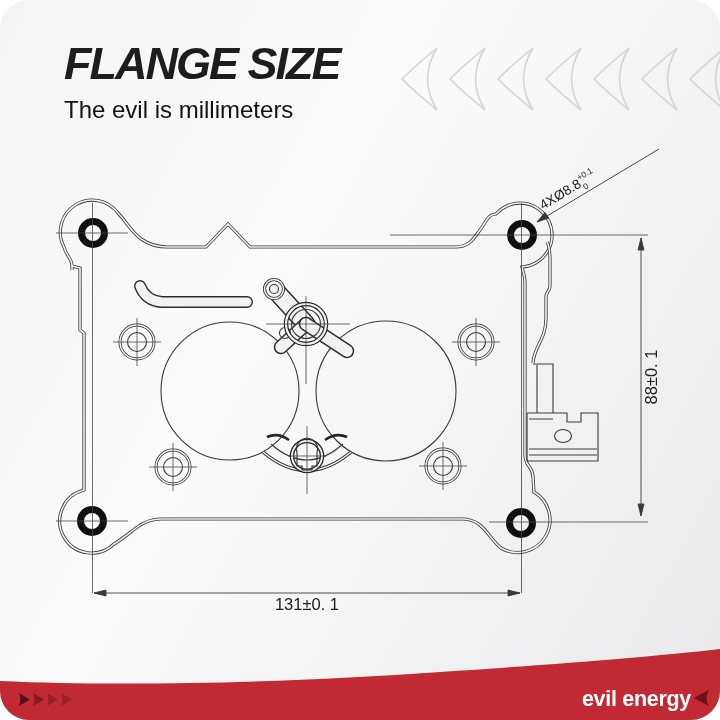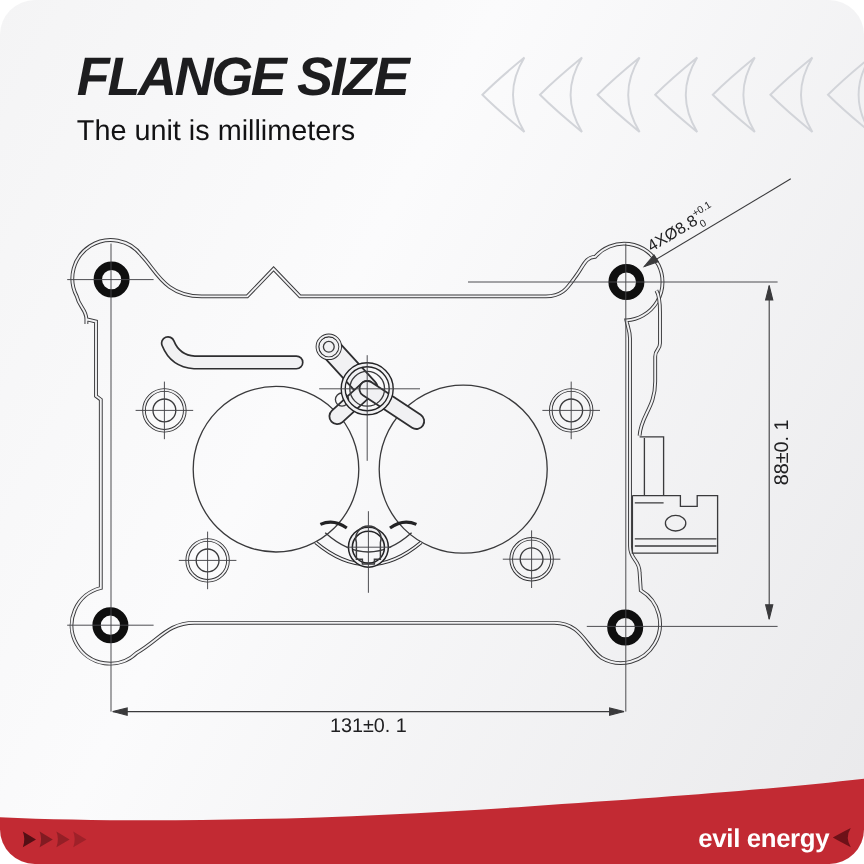--- a/index.html
+++ b/index.html
@@ -20,21 +20,21 @@
   svg{position:absolute;left:0;top:0;}
   .brandtext{font-weight:bold;letter-spacing:-0.3px;}
 </style>
 </head>
 <body>
 
 <div id="stage">
 
   <div class="hdr">
     <div class="title">FLANGE SIZE</div>
-    <div class="subtitle">The unit is millimeters</div>
+    <div class="subtitle">The evil is millimeters</div>
   </div>
 
   <svg width="720" height="720" viewBox="0 0 720 720">
 
     <g stroke="#d2d4d9" stroke-width="1.6" fill="none">
       <path transform="translate(402,79)" d="M35,-31 Q13,-13 0,0 Q13,13 35,31 Q16,0 35,-31 Z"></path>
       <path transform="translate(450,79)" d="M35,-31 Q13,-13 0,0 Q13,13 35,31 Q16,0 35,-31 Z"></path>
       <path transform="translate(498,79)" d="M35,-31 Q13,-13 0,0 Q13,13 35,31 Q16,0 35,-31 Z"></path>
       <path transform="translate(546,79)" d="M35,-31 Q13,-13 0,0 Q13,13 35,31 Q16,0 35,-31 Z"></path>
       <path transform="translate(594,79)" d="M35,-31 Q13,-13 0,0 Q13,13 35,31 Q16,0 35,-31 Z"></path>

